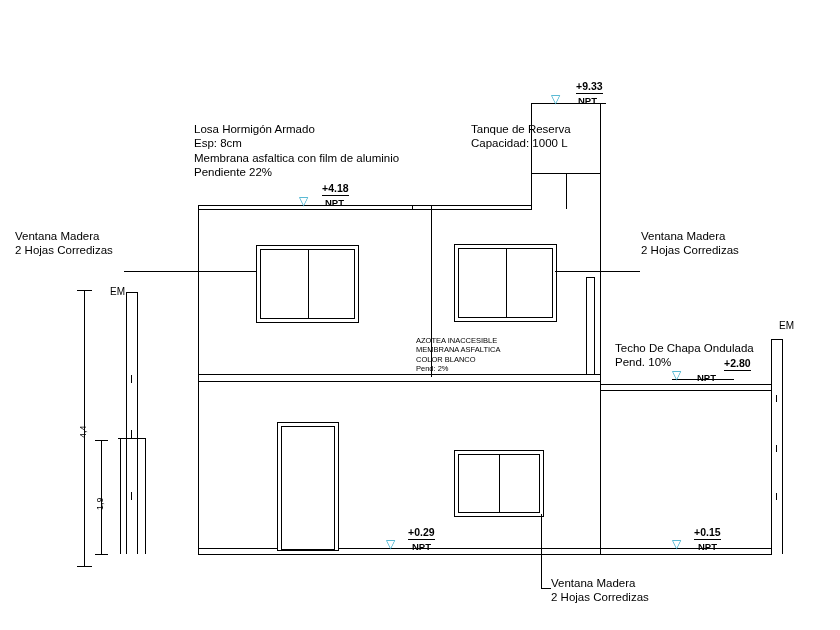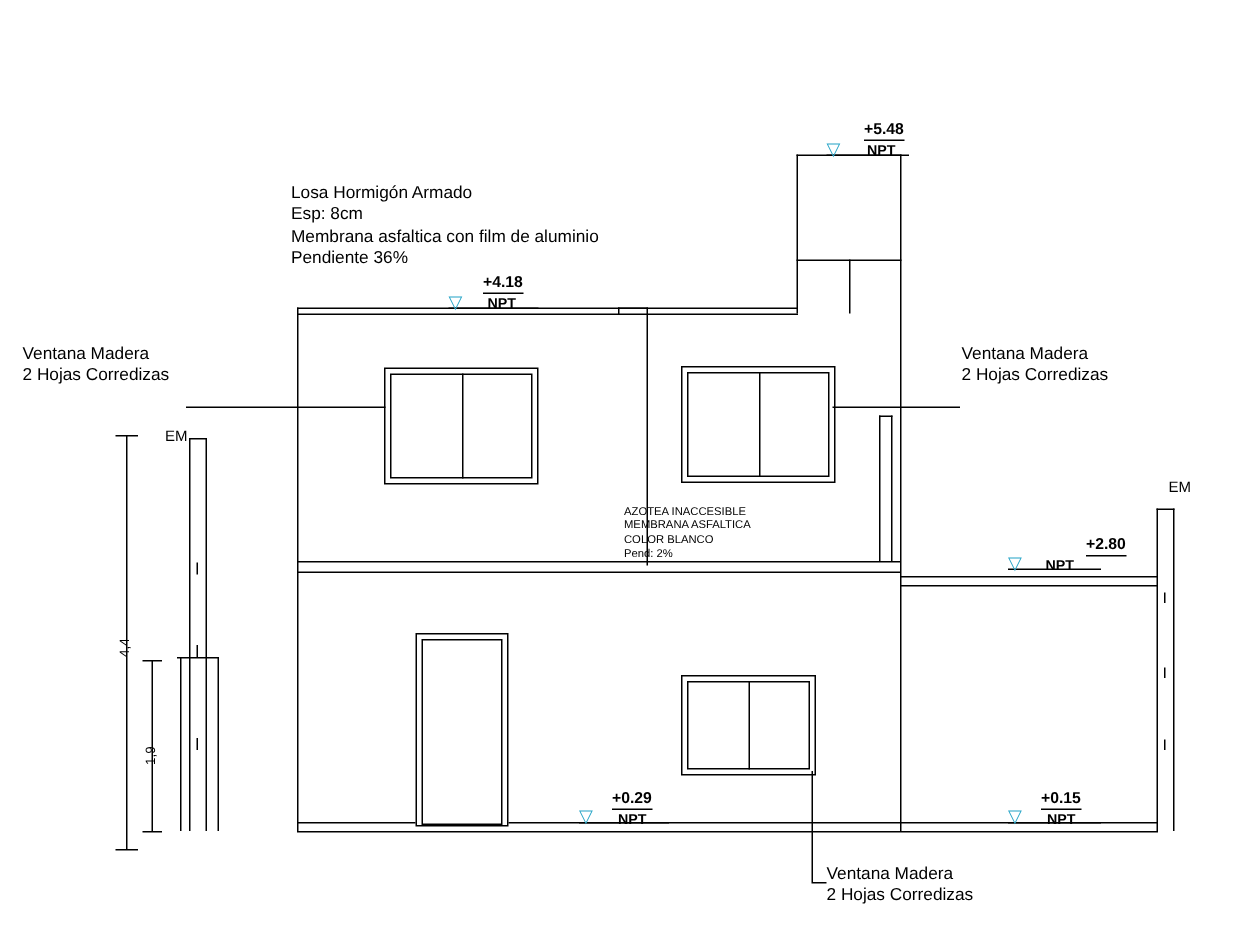--- a/index.html
+++ b/index.html
@@ -167,21 +167,21 @@
     <div class="door-inner"></div>
   </div>
 
   <div class="ln h" style="left:124px; top:271px; width:133px;"></div>
   <div class="ln h" style="left:555px; top:271px; width:85px;"></div>
   <div class="ln v" style="left:541px; top:514px; height:74px;"></div>
   <div class="ln h" style="left:541px; top:588px; width:10px;"></div>
 
   <div class="ln h" style="left:551px; top:103px; width:55px;"></div>
   <div class="tick" style="left:551px; top:93px;">▽</div>
-  <div class="txt lvl-val" style="left:576px; top:80px;">+5.48</div>
+  <div class="txt lvl-val" style="left:576px; top:80px;">+9.33</div>
   <div class="txt lvl-npt" style="left:578px; top:95px;">NPT</div>
 
   <div class="ln h" style="left:299px; top:205px; width:60px;"></div>
   <div class="tick" style="left:299px; top:195px;">▽</div>
   <div class="txt lvl-val" style="left:322px; top:182px;">+4.18</div>
   <div class="txt lvl-npt" style="left:325px; top:197px;">NPT</div>
 
   <div class="ln h" style="left:672px; top:379px; width:62px;"></div>
   <div class="tick" style="left:672px; top:369px;">▽</div>
   <div class="txt lvl-val" style="left:724px; top:357px;">+2.80</div>
@@ -193,34 +193,38 @@
   <div class="txt lvl-npt" style="left:412px; top:541px;">NPT</div>
 
   <div class="ln h" style="left:672px; top:548px; width:62px;"></div>
   <div class="tick" style="left:672px; top:538px;">▽</div>
   <div class="txt lvl-val" style="left:694px; top:526px;">+0.15</div>
   <div class="txt lvl-npt" style="left:698px; top:541px;">NPT</div>
 
   <div class="txt t11" style="left:194px; top:122px;">Losa Hormigón Armado
 Esp: 8cm
 Membrana asfaltica con film de aluminio
-Pendiente 36%</div>
-
+Pendiente 22%</div>
+
+  <div class="txt t11" style="left:471px; top:122px;">Tanque de Reserva
+Capacidad: 1000 L</div>
 
   <div class="txt t11" style="left:15px; top:229px;">Ventana Madera
 2 Hojas Corredizas</div>
 
   <div class="txt t11" style="left:641px; top:229px;">Ventana Madera
 2 Hojas Corredizas</div>
 
   <div class="txt t8" style="left:416px; top:336px;">AZOTEA INACCESIBLE
 MEMBRANA ASFALTICA
 COLOR BLANCO
 Pend: 2%</div>
 
+  <div class="txt t11" style="left:615px; top:341px;">Techo De Chapa Ondulada
+Pend. 10%</div>
 
   <div class="txt t11" style="left:551px; top:576px;">Ventana Madera
 2 Hojas Corredizas</div>
 
   <div class="txt t10" style="left:110px; top:286px;">EM</div>
   <div class="txt t10" style="left:779px; top:320px;">EM</div>
 
 
 </div>
 

